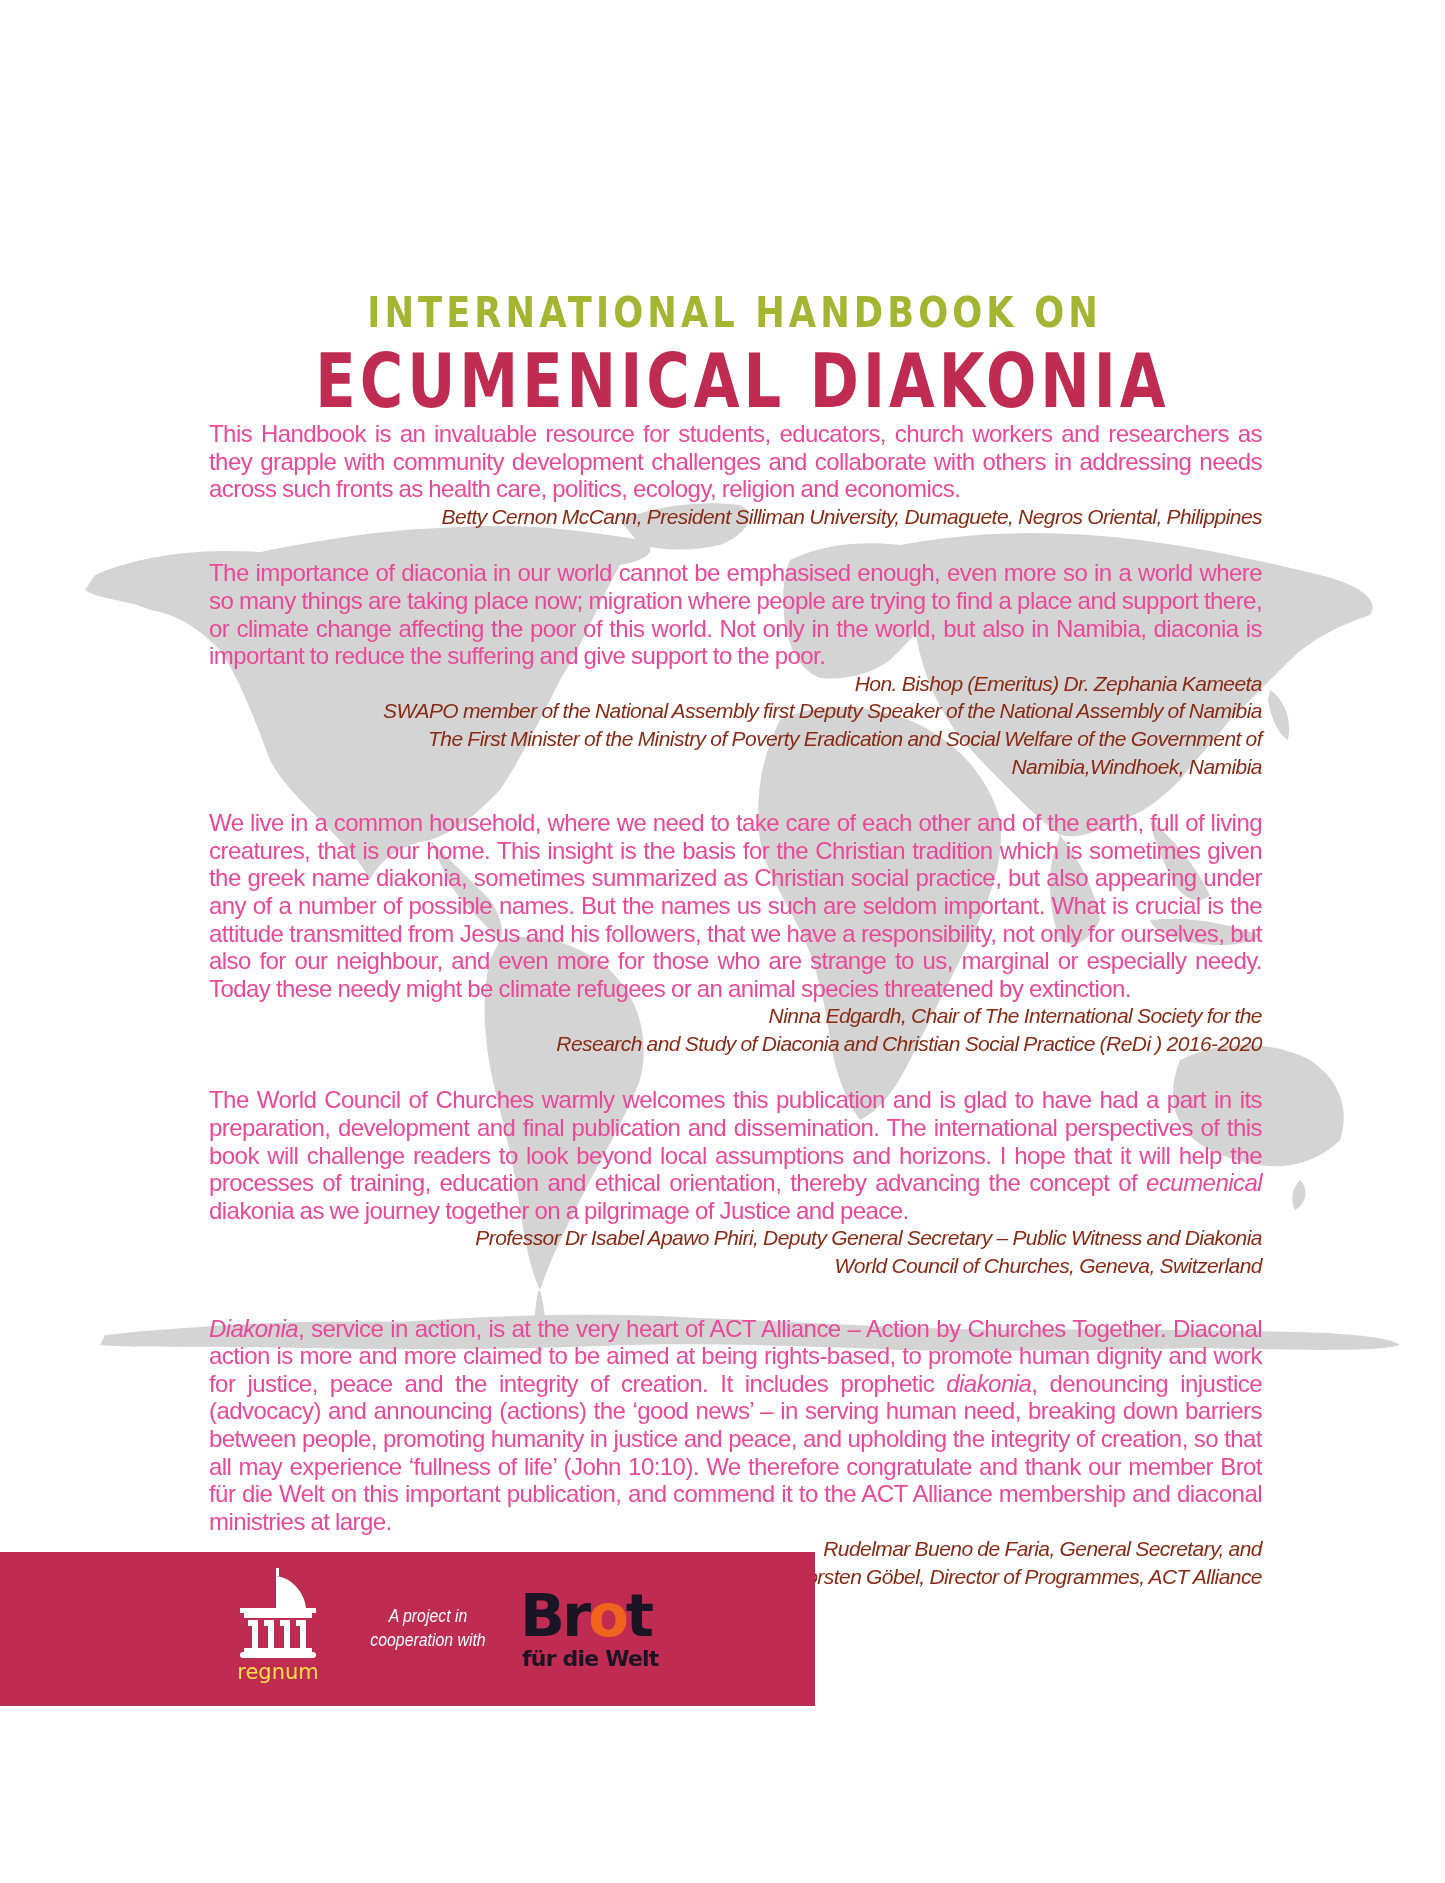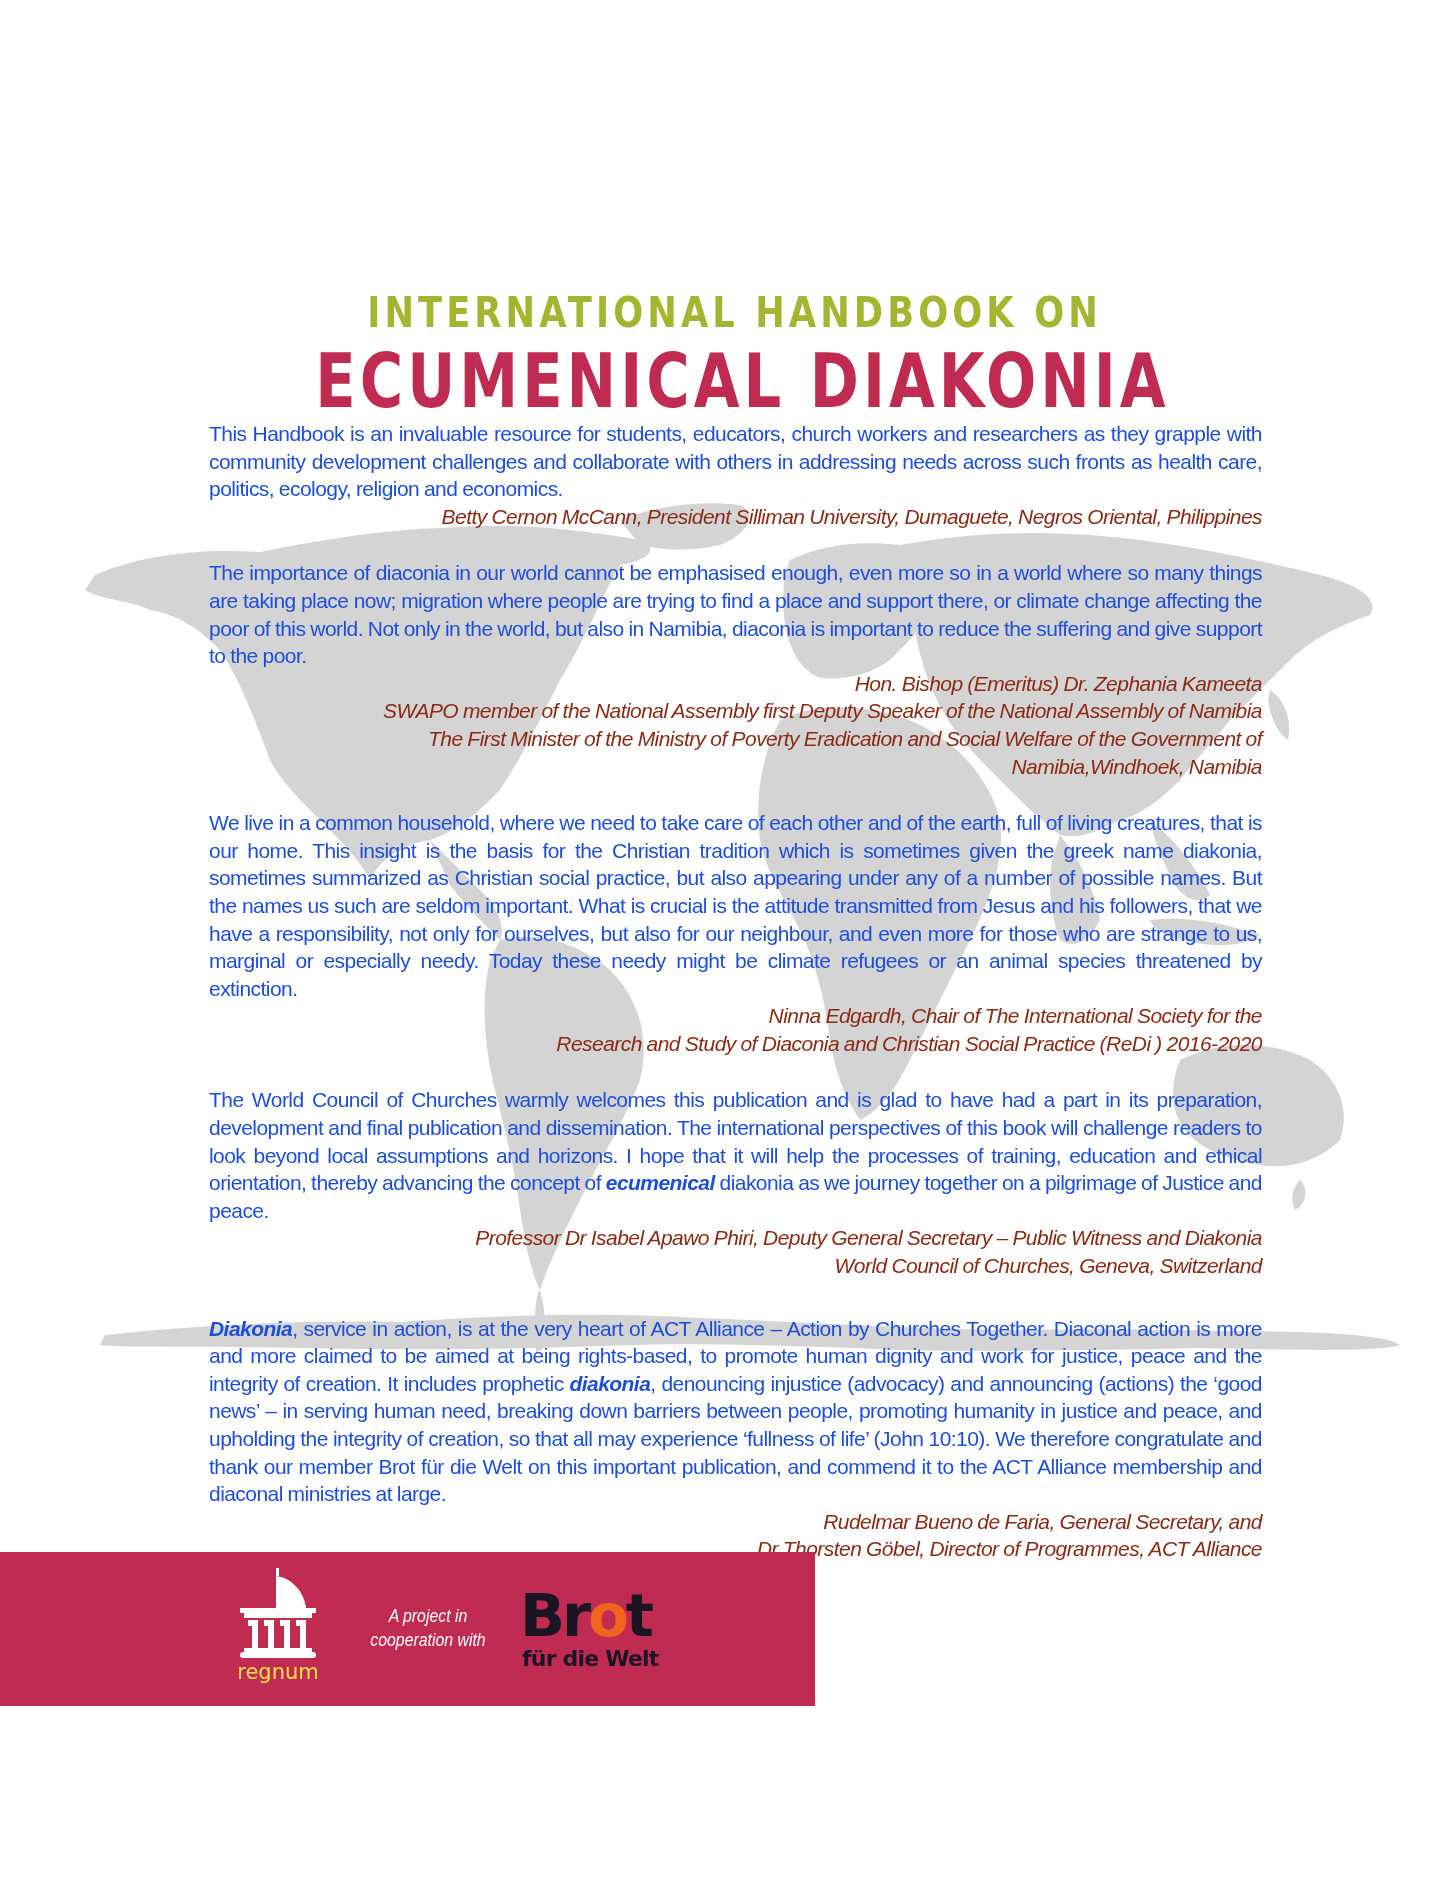--- a/index.html
+++ b/index.html
@@ -18,31 +18,31 @@
     }
     .title-main {
       font-family: "DejaVu Sans", sans-serif; font-weight: bold;
       color: #c02c51; font-size: 74px; letter-spacing: 5px;
       transform: scaleX(0.80); transform-origin: 50% 50%;
       line-height: 84px; margin-top: 2px; margin-left: 40px;
     }
 
     .content { position: absolute; left: 209px; top: 420px; width: 1053px; z-index: 2; }
     .para {
-      font-size: 21px; line-height: 27.6px; color: #1d4ed8;
+      font-size: 24px; line-height: 27.6px; color: #ec4899;
       text-align: justify; text-align-last: left;
       letter-spacing: -0.55px; word-spacing: -0.5px;
     }
     .attr {
       font-size: 21px; line-height: 27.6px; color: #8b2a14;
       font-style: italic; text-align: right;
       letter-spacing: -0.55px; word-spacing: -0.5px;
     }
     .gap-lg { height: 29px; }
-    em.i { font-style: italic; font-weight: bold; }
+    em.i { font-style: italic; }
 
     .band {
       position: absolute; left: 0; top: 1552px; width: 815px; height: 154px;
       background: #c02c51; z-index: 2;
     }
     .regnum { position: absolute; left: 230px; top: 16px; width: 96px; height: 120px; }
     .regnum-label {
       position: absolute; left: 0; top: 92px; width: 96px; text-align: center;
       color: #fde047; font-size: 21px; font-family: "DejaVu Sans", sans-serif;
     }

